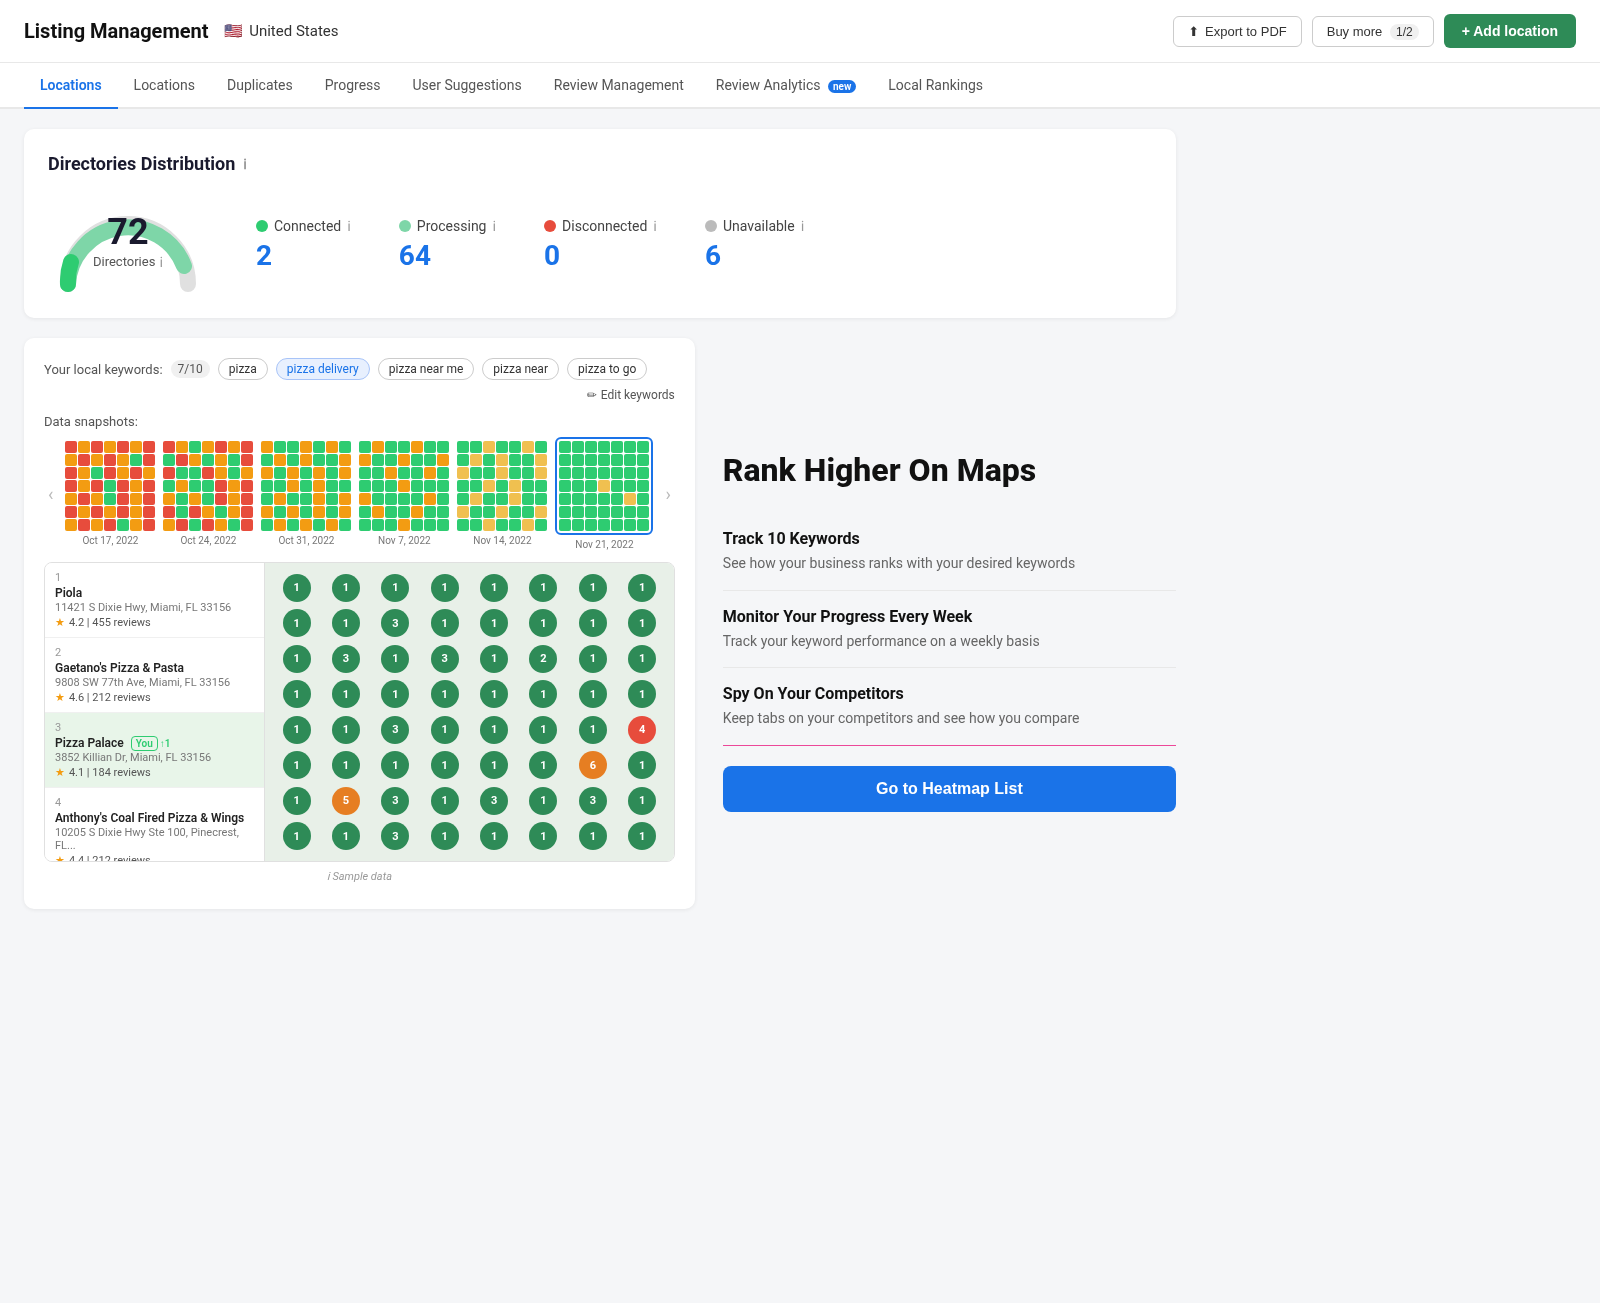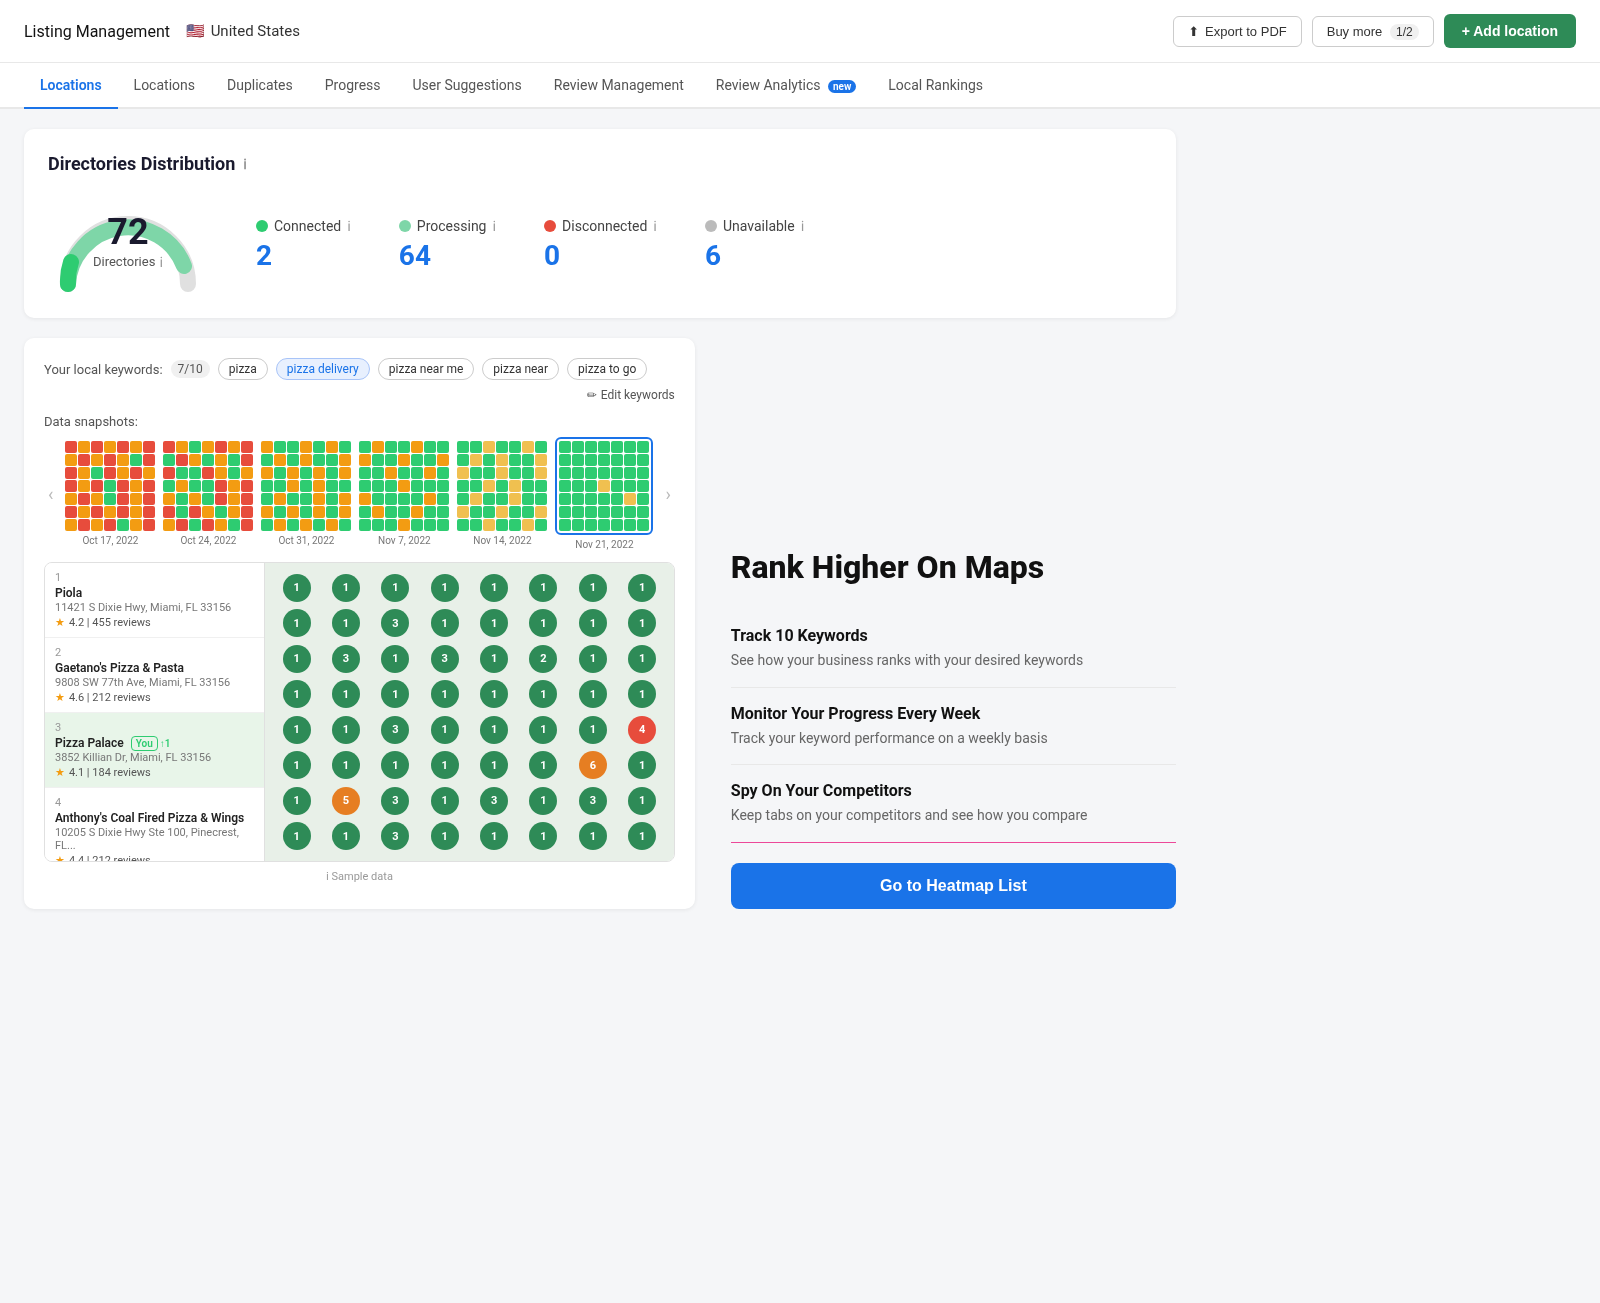--- a/index.html
+++ b/index.html
@@ -1,20 +1,20 @@
 <!DOCTYPE html>
 <html><head>
   <meta charset="utf-8">
   <style>
     * { box-sizing: border-box; margin: 0; padding: 0; }
     body { font-family: -apple-system, BlinkMacSystemFont, 'Segoe UI', Roboto, sans-serif; background: #f5f6f8; color: #1a1a2e; }
 
     
     .header { background: #fff; padding: 14px 24px; display: flex; align-items: center; border-bottom: 1px solid #e8e8e8; gap: 16px; }
-    .header-title { font-size: 16px; font-weight: 400; color: #111; text-align: center; }
+    .header-title { font-size: 20px; font-weight: 700; color: #111; text-align: center; }
     .flag-label { display: flex; align-items: center; gap: 6px; font-size: 15px; color: #333; }
     .header-actions { margin-left: auto; display: flex; align-items: center; gap: 10px; }
     .btn-export { border: 1px solid #ccc; background: #fff; padding: 7px 14px; border-radius: 6px; font-size: 13px; cursor: pointer; display: flex; align-items: center; gap: 6px; color: #333; }
     .btn-buy { border: 1px solid #ccc; background: #fff; padding: 7px 14px; border-radius: 6px; font-size: 13px; cursor: pointer; color: #333; }
     .btn-add { background: #2e8b57; color: #fff; border: none; padding: 9px 18px; border-radius: 6px; font-size: 14px; font-weight: 600; cursor: pointer; display: flex; align-items: center; gap: 6px; }
 
     
     .nav { background: #fff; padding: 0 24px; display: flex; align-items: center; gap: 0; border-bottom: 2px solid #e8e8e8; }
     .nav-item { padding: 14px 16px; font-size: 14px; cursor: pointer; color: #555; position: relative; white-space: nowrap; }
     .nav-item.active { color: #1a73e8; font-weight: 600; }
@@ -42,21 +42,21 @@
     .status-item { display: flex; flex-direction: column; gap: 4px; }
     .status-header { display: flex; align-items: center; gap: 6px; font-size: 14px; color: #444; }
     .status-dot { width: 12px; height: 12px; border-radius: 50%; }
     .status-dot.connected { background: #2ecc71; }
     .status-dot.processing { background: #7ed6a8; }
     .status-dot.disconnected { background: #e74c3c; }
     .status-dot.unavailable { background: #bbb; }
     .status-number { font-size: 28px; font-weight: 700; color: #1a73e8; }
 
     
-    .bottom-section { display: flex; gap: 20px; align-items: flex-end; }
+    .bottom-section { display: flex; gap: 12px; align-items: center; }
     .heatmap-card { background: #fff; border-radius: 10px; padding: 20px; box-shadow: 0 1px 4px rgba(0,0,0,0.07); flex: 0 0 520px; }
 
     
     .keywords-row { display: flex; align-items: center; gap: 8px; margin-bottom: 12px; flex-wrap: wrap; }
     .keywords-label { font-size: 13px; color: #555; }
     .kw-count { background: #f0f0f0; border-radius: 10px; font-size: 12px; padding: 2px 7px; color: #555; }
     .keyword-tag { border: 1px solid #ccc; border-radius: 14px; padding: 3px 10px; font-size: 12px; color: #333; }
     .keyword-tag.highlight { background: #e8f0fe; border-color: #a8c4f8; color: #1a73e8; }
     .edit-btn { margin-left: auto; font-size: 12px; color: #555; cursor: pointer; display: flex; align-items: center; gap: 4px; }
 
@@ -80,21 +80,21 @@
     .item-address { color: #777; font-size: 11px; margin-bottom: 2px; }
     .item-rating { display: flex; align-items: center; gap: 4px; font-size: 11px; color: #555; }
     .stars { color: #f39c12; }
     .you-badge { background: #e8f5e9; color: #2ecc71; border: 1px solid #2ecc71; border-radius: 4px; font-size: 10px; padding: 1px 4px; margin-left: 4px; }
     .up-badge { color: #2ecc71; font-size: 10px; margin-left: 2px; }
 
     
     .map-visual { flex: 1; background: #e8f0e8; position: relative; display: grid; grid-template-columns: repeat(8, 1fr); grid-template-rows: repeat(8, 1fr); gap: 2px; padding: 8px; }
     .map-node { display: flex; align-items: center; justify-content: center; }
     .rank-bubble { width: 28px; height: 28px; border-radius: 50%; background: #2e8b57; color: #fff; font-size: 11px; font-weight: 700; display: flex; align-items: center; justify-content: center; position: relative; }
-    .sample-data { text-align: center; font-size: 11px; color: #999; padding: 6px; }
+    .sample-data { text-align: center; font-size: 11px; color: #999; padding: 6px; font-style: italic; }
 
     
     .promo-panel { flex: 1; padding: 16px 0 0 16px; }
     .promo-title { font-size: 32px; font-weight: 800; color: #111; line-height: 1.2; margin-bottom: 24px; }
     .promo-feature { padding: 16px 0; border-bottom: 1px solid #e8e8e8; }
     .promo-feature:last-of-type { border-bottom: 1px solid #ec4899; }
     .feature-title { font-size: 16px; font-weight: 700; color: #111; margin-bottom: 6px; }
     .feature-desc { font-size: 14px; color: #666; line-height: 1.4; }
     .btn-heatmap { background: #1a73e8; color: #fff; border: none; padding: 14px 28px; border-radius: 8px; font-size: 16px; font-weight: 600; cursor: pointer; margin-top: 20px; width: 100%; }
   </style>

